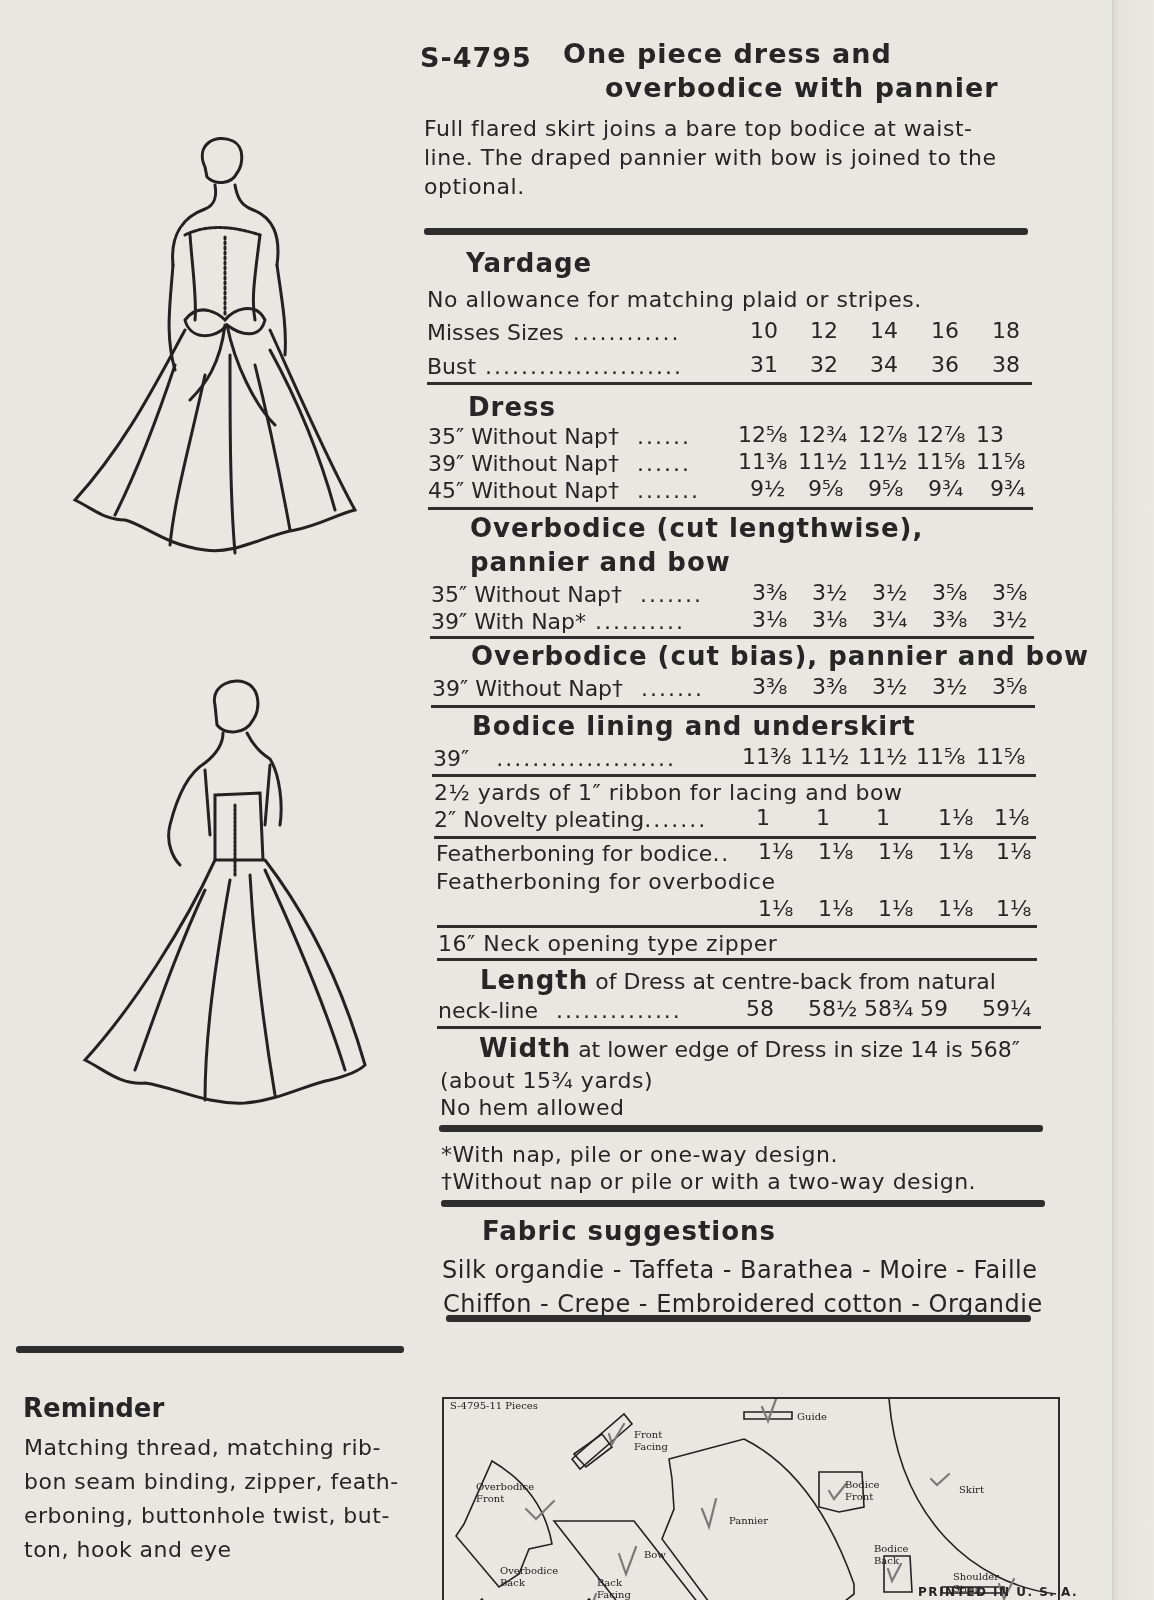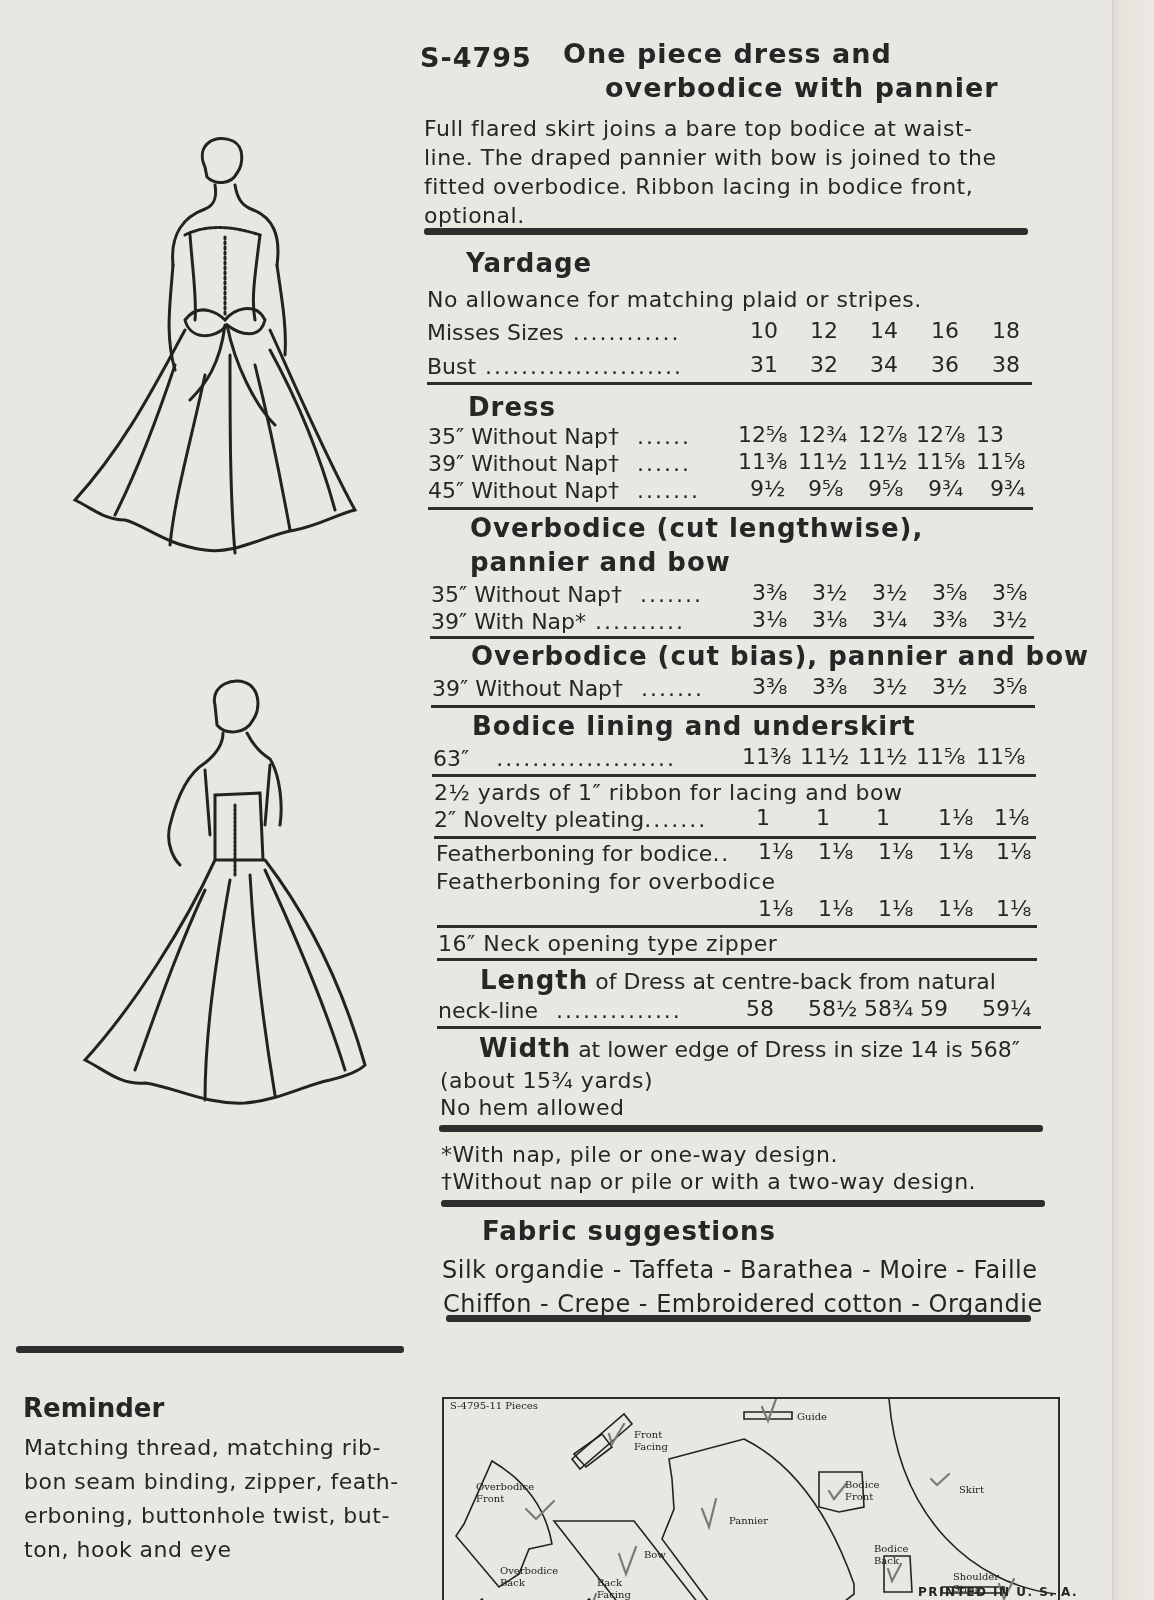--- a/index.html
+++ b/index.html
@@ -62,21 +62,20 @@
   <path d="M140 215 C110 280 90 340 70 395 M165 205 C150 290 140 360 140 425 M185 200 C190 290 200 360 210 420 M200 195 C230 260 260 330 280 395"></path>
 </svg>
 
 <div class="abs title-code" style="left:420px;top:42px">S-4795</div>
 <div class="abs title-main" style="left:563px;top:38px">One piece dress and</div>
 <div class="abs title-main" style="left:605px;top:72px">overbodice with pannier</div>
 
 <div class="abs desc" style="left:424px;top:114px;width:610px">
   <div>Full flared skirt joins a bare top bodice at waist-</div>
   <div>line. The draped pannier with bow is joined to the</div>
-  <div>fitted overbodice. Ribbon lacing in bodice front,</div>
   <div>optional.</div>
 </div>
 <div class="rule-thick" style="left:424px;top:228px;width:604px"></div>
 
 <div class="abs h-sec" style="left:426px;top:248px">Yardage</div>
 <div class="abs desc" style="left:427px;top:285px">No allowance for matching plaid or stripes.</div>
 
 <div class="row" style="left:427px;top:320px">
   <span>Misses Sizes</span>
   <span class="dots">&nbsp;............</span>
@@ -172,21 +171,21 @@
   <span style="width:60px">3⅜</span>
   <span style="width:60px">3⅜</span>
   <span style="width:60px">3½</span>
   <span style="width:60px">3½</span>
   <span>3⅝</span>
 </div>
 <div class="rule-thin" style="left:431px;top:705px;width:604px"></div>
 
 <div class="abs h-sec" style="left:432px;top:711px">Bodice lining and underskirt</div>
 <div class="row" style="left:433px;top:746px">
-    <span>63″</span>
+    <span>39″</span>
     <span class="dots">&nbsp;&nbsp;&nbsp;....................</span>
   </div>
 <div class="vals" style="left:742px;top:744px">
   <span style="width:58px">11⅜</span>
   <span style="width:58px">11½</span>
   <span style="width:58px">11½</span>
   <span style="width:60px">11⅝</span>
   <span>11⅝</span>
 </div>
 <div class="rule-thin" style="left:432px;top:774px;width:604px"></div>

